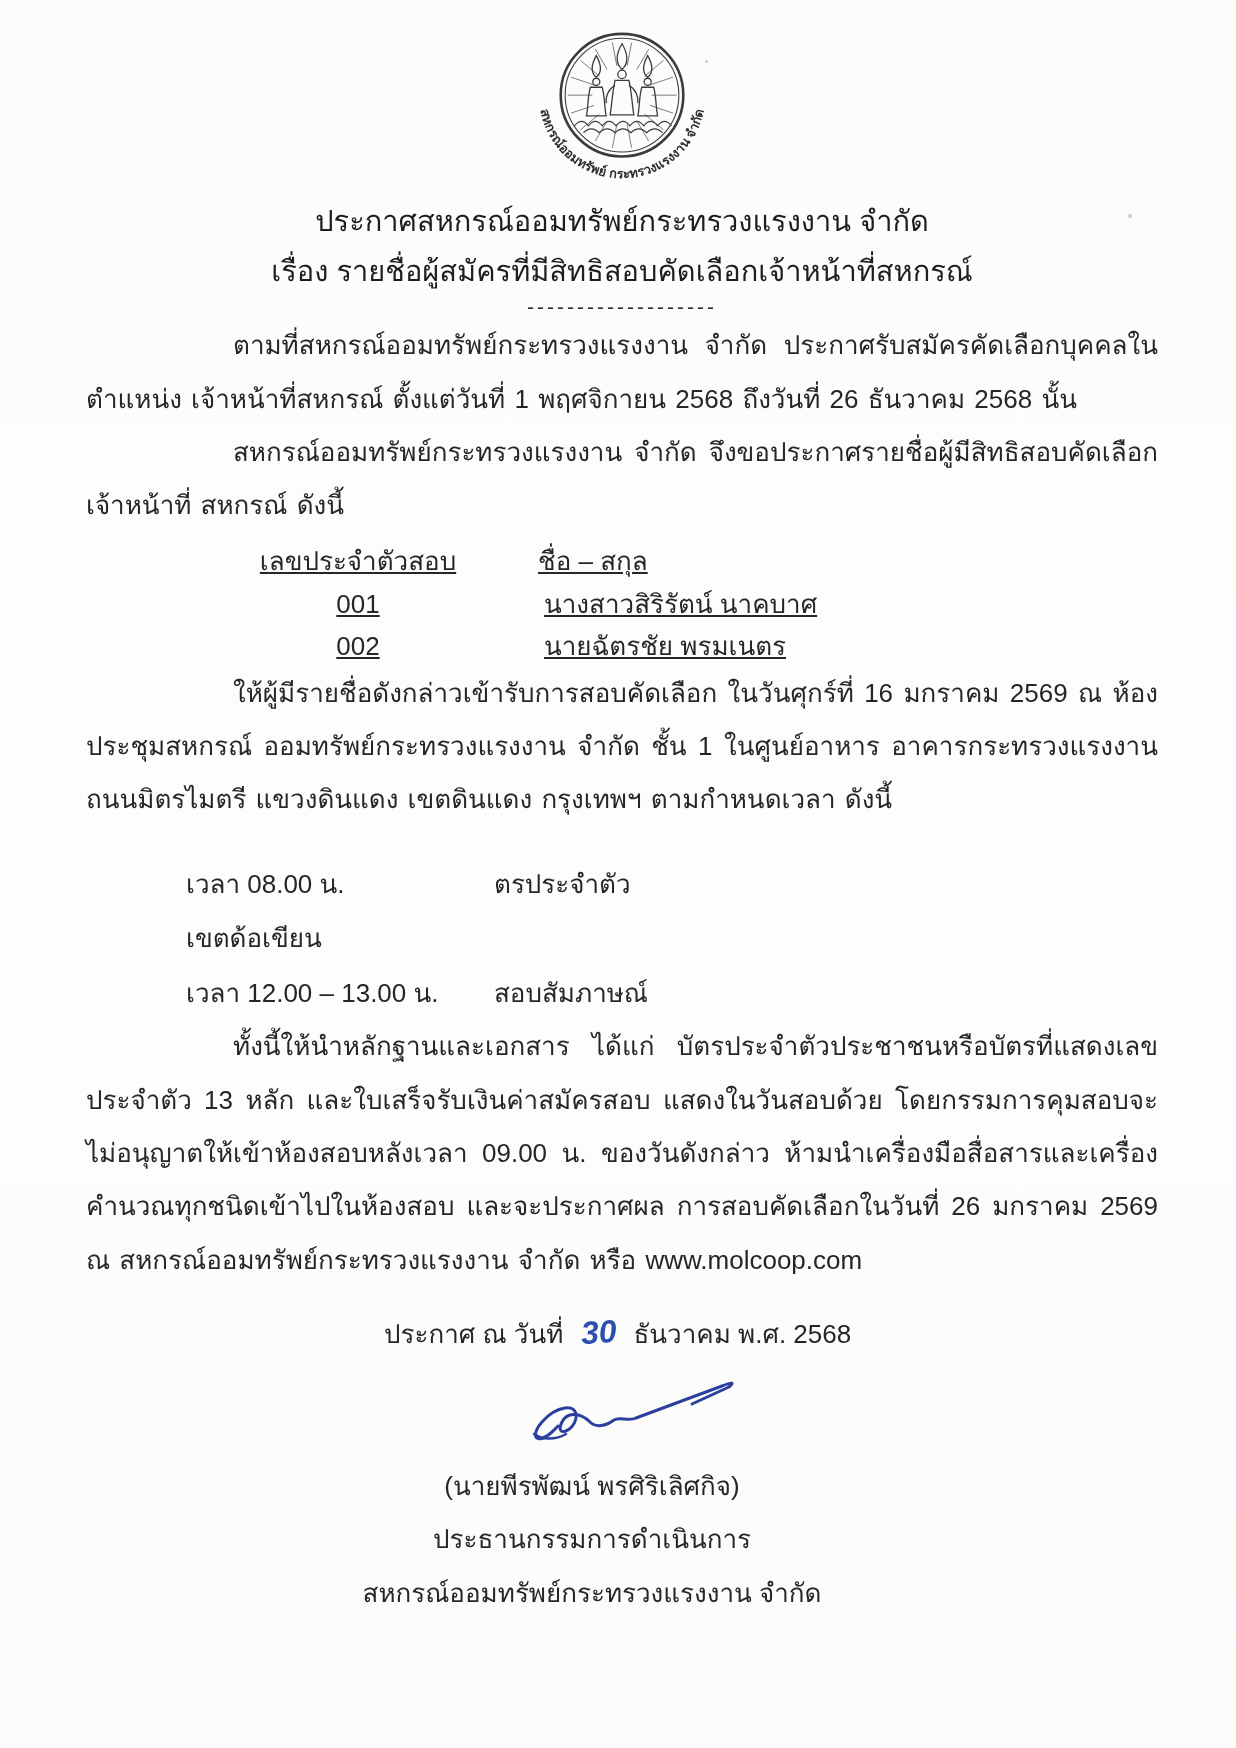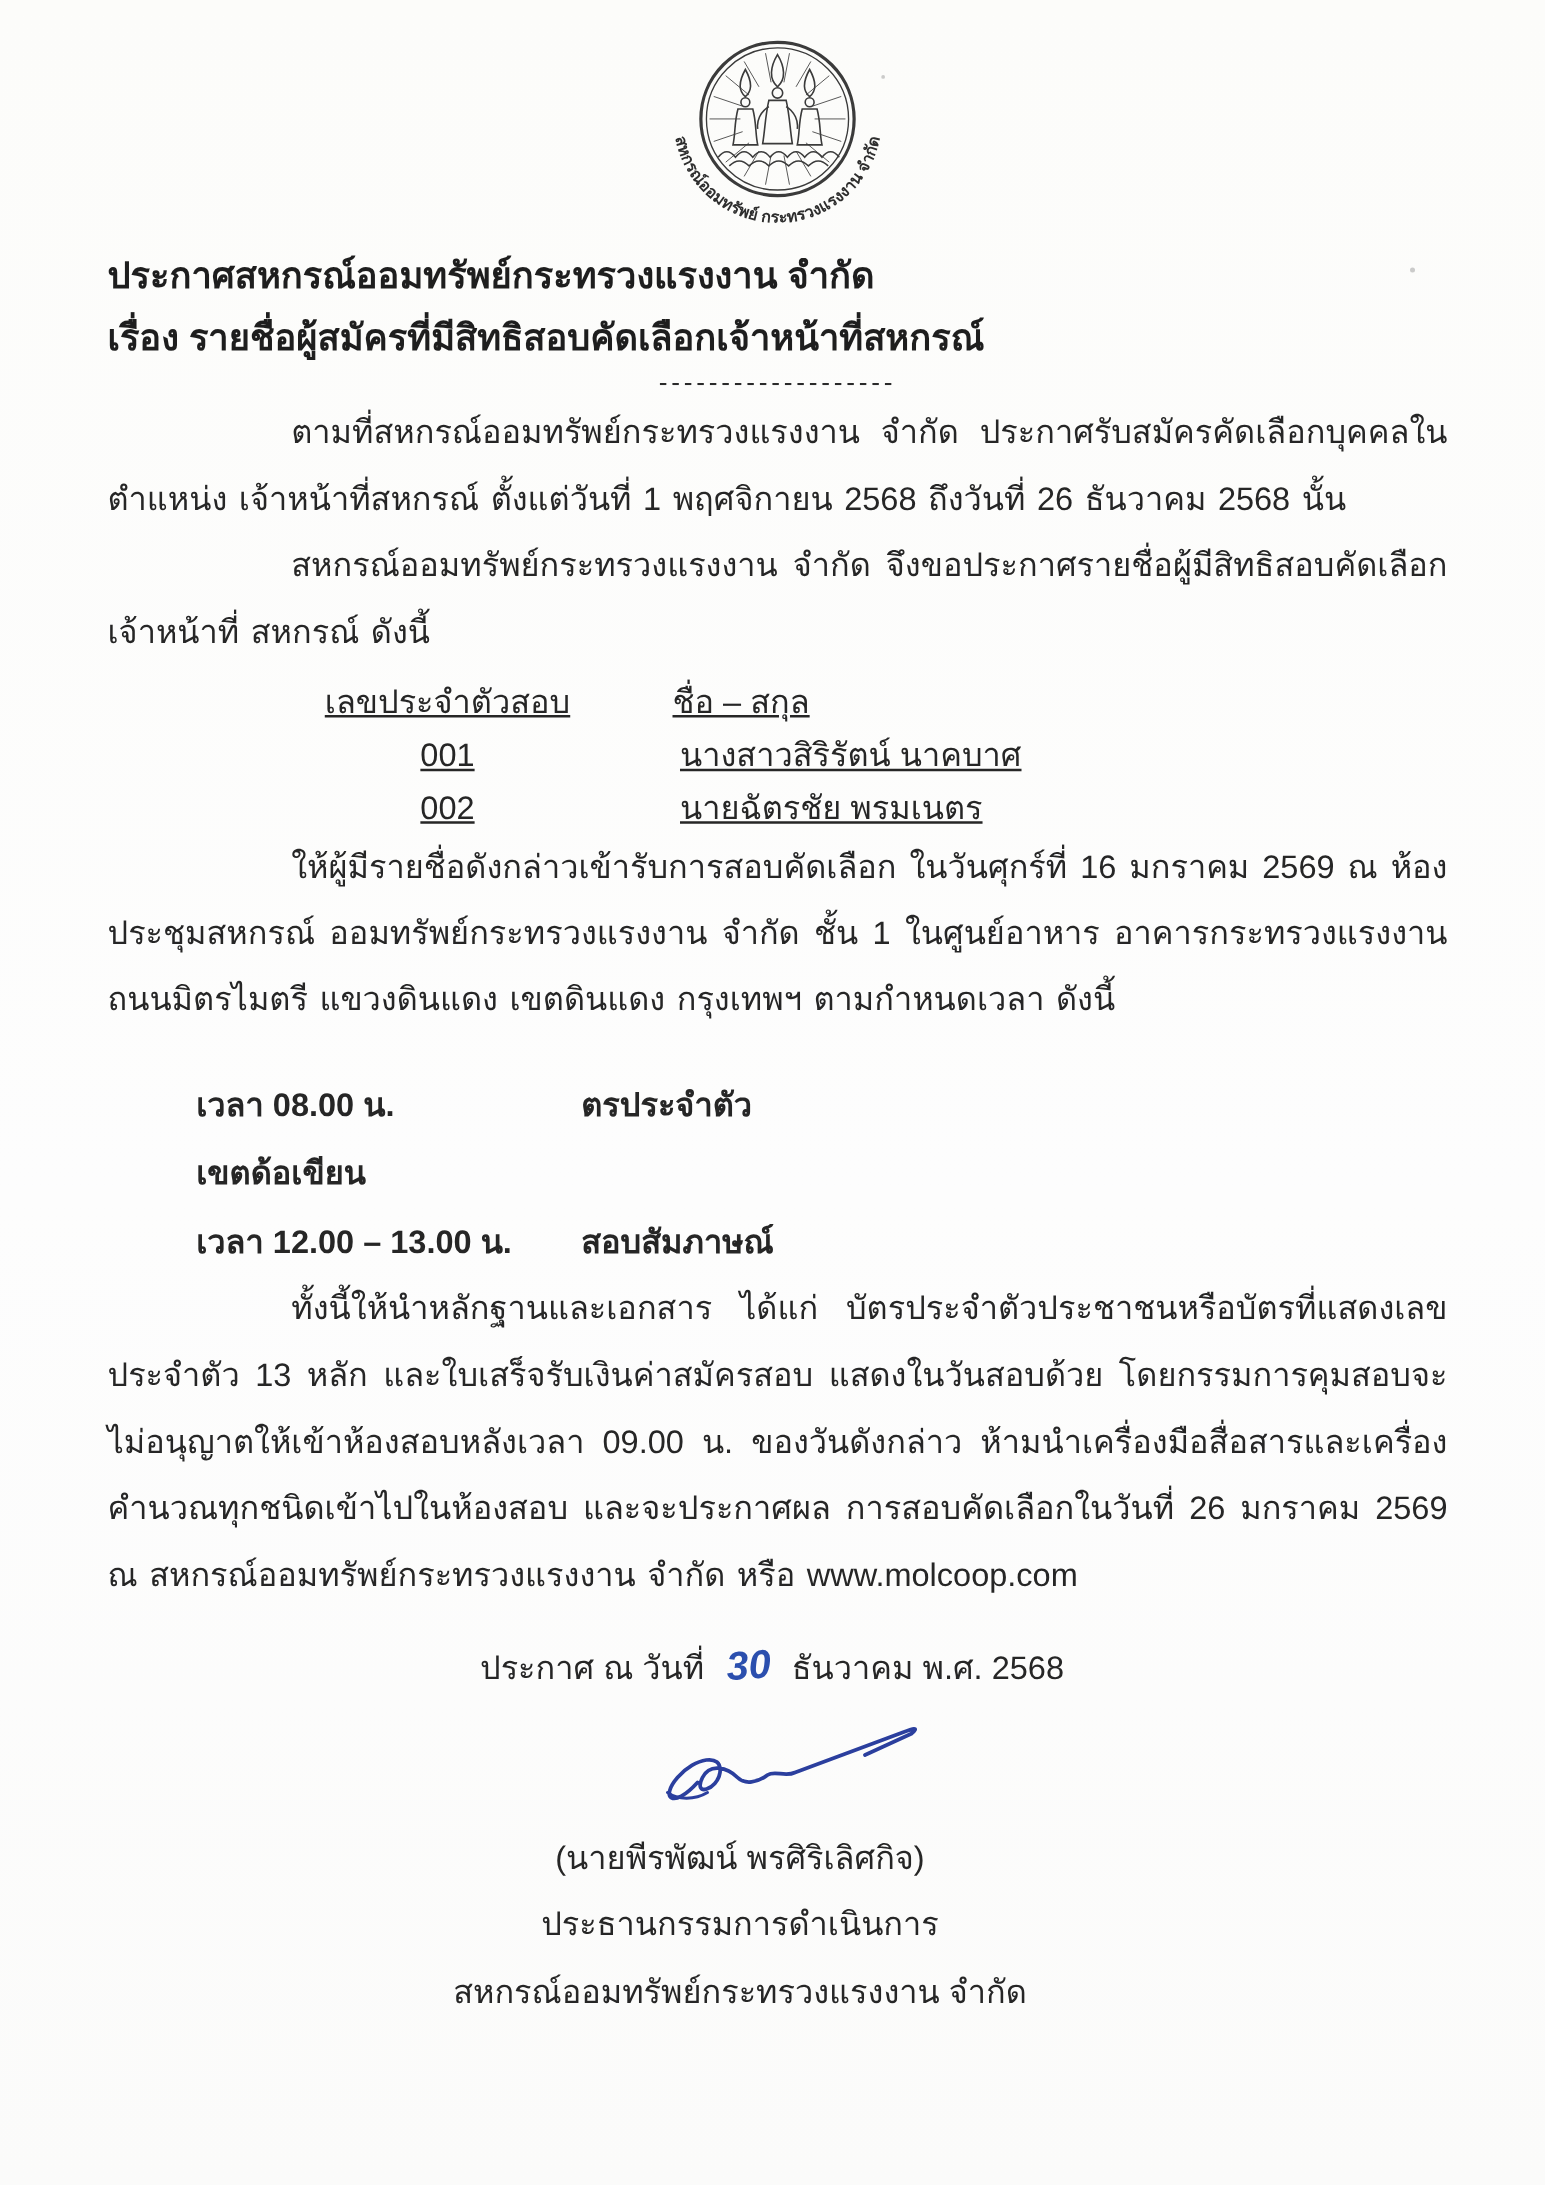--- a/index.html
+++ b/index.html
@@ -10,41 +10,41 @@
     box-sizing:border-box;
     padding:20px 78px 0 86px;
     font-family:"Liberation Sans","DejaVu Sans",sans-serif;
     color:#262626;
     font-size:26px;
     overflow:hidden;
   }
   .logo-row{text-align:center;height:178px;}
   .seal-svg{display:inline-block;}
   .title{
-    text-align:left;font-weight:700;font-size:29px;line-height:1.45;
+    text-align:center;font-weight:400;font-size:29px;line-height:1.45;
     color:#1e1e1e;
   }
   .title.first{margin-top:2px;}
   .title.second{margin-top:8px;}
   .divider{
     text-align:center;font-size:21px;letter-spacing:3px;color:#2a2a2a;
     margin-top:2px;line-height:1.2;
   }
   p.body{
     margin:0;line-height:2.05;text-align:justify;word-spacing:2px;
   }
   .indent{text-indent:147px;}
   .mt-lg{margin-top:24px;}
   .mt-md{margin-top:10px;}
   .tbl{margin:8px 0 0 147px;line-height:1.62;}
   .tbl-row{display:flex;text-decoration:underline;}
   .tbl-col1{width:250px;text-align:center;}
   .tbl-col2{width:330px;margin-left:55px;text-align:left;}
   .tbl-col2.name{text-align:left;padding-left:6px;}
-  .sched{margin:30px 0 0 71px;line-height:2.1;font-weight:bold;}
+  .sched{margin:30px 0 0 100px;line-height:2.1;}
   .sched-row{display:flex;}
   .sched-time{width:308px;}
   .issued{margin:26px 0 0 298px;white-space:nowrap;}
   .issued .day{
     color:#2b4fae;font-style:italic;font-weight:600;font-size:32px;
     display:inline-block;margin:0 10px;transform:rotate(-4deg);
   }
   .sig-block{text-align:center;margin:10px 60px 0 0;}
   .sig-svg{display:block;margin:0 auto;transform:translateX(18px);}
   .sig-line{line-height:2.05;}

